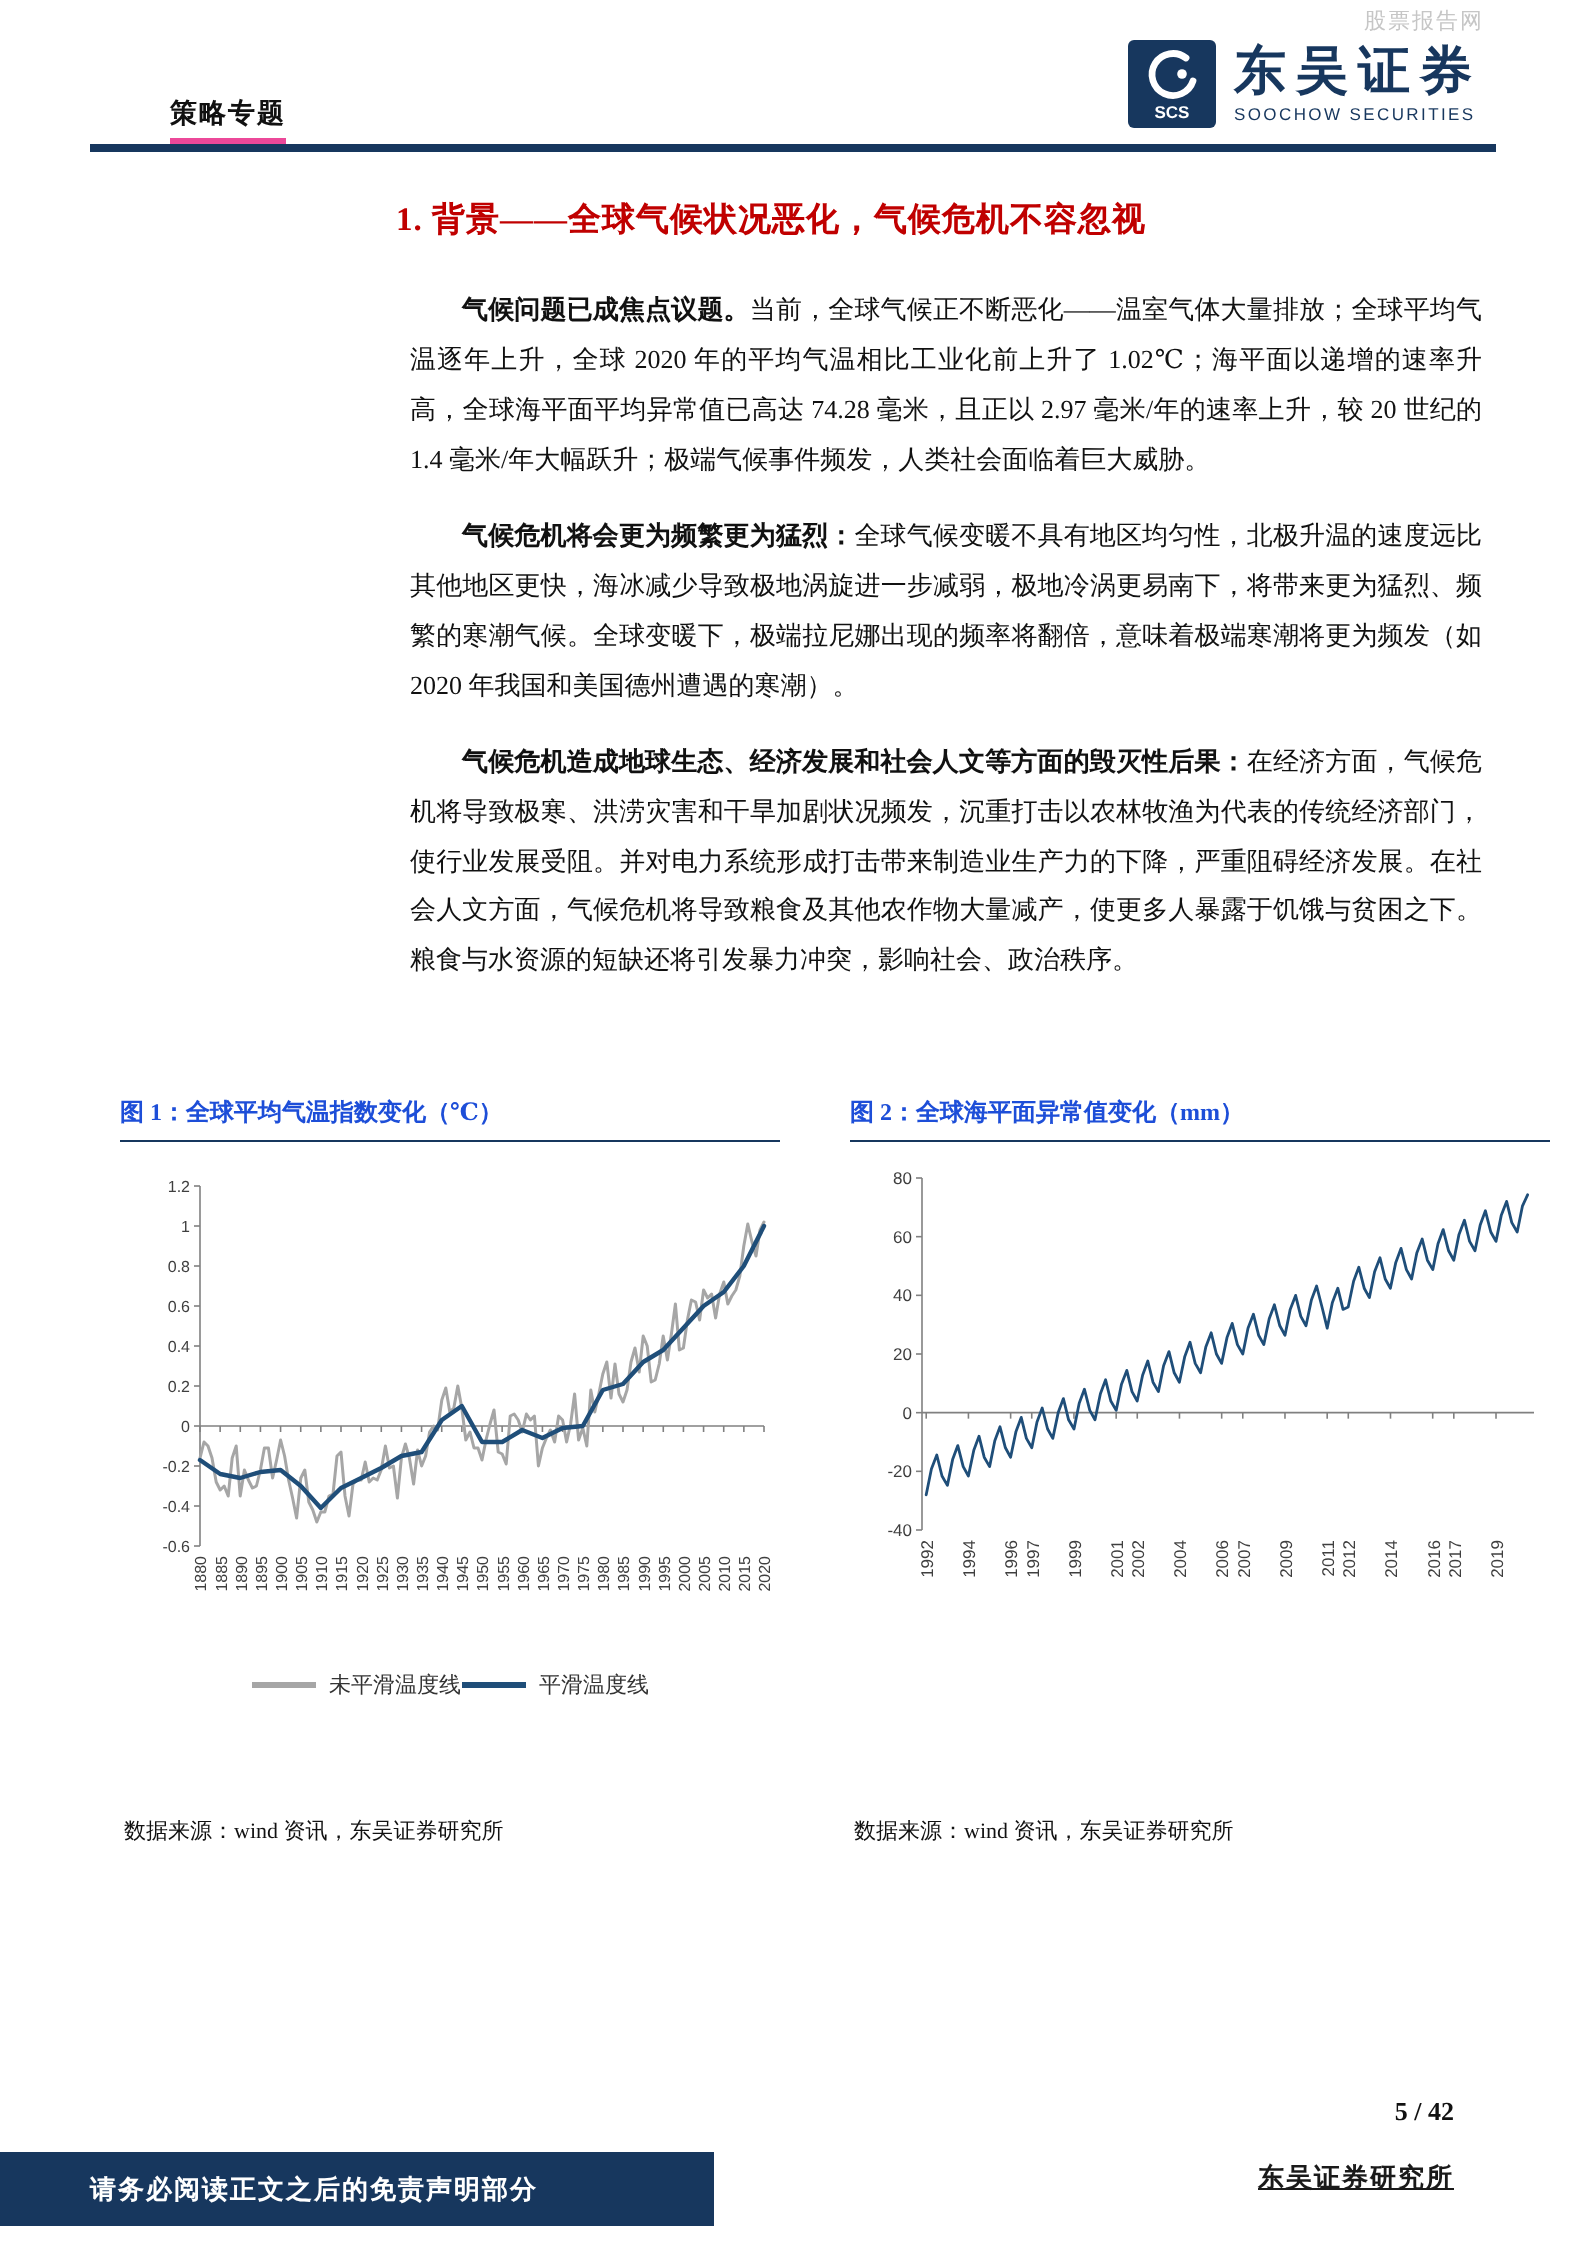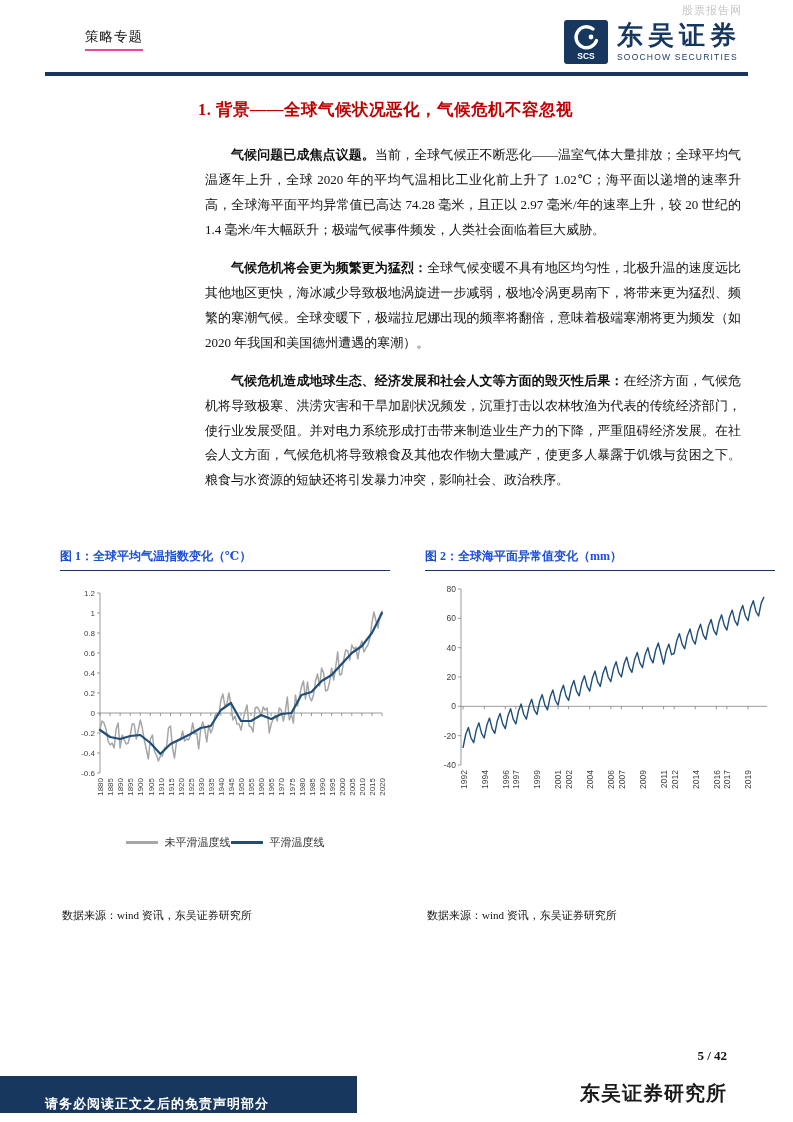--- a/index.html
+++ b/index.html
@@ -8,23 +8,23 @@
     position:relative;
     width:793px; height:1122px;
     font-family:"Liberation Serif","DejaVu Serif",serif;
     color:#111; overflow:hidden;
   }
   .watermark {
     position:absolute; top:3px; left:682px;
     font-size:11px; color:#c6c6c6; letter-spacing:1px;
   }
   .doc-type {
-    position:absolute; top:28px; left:85px;
-    font-size:13.5px; font-weight:normal;
-    border-bottom:2px solid #ec4899; padding-bottom:3px; letter-spacing:1px;
+    position:absolute; top:48px; left:85px;
+    font-size:13.5px; font-weight:bold;
+    border-bottom:5px solid #ec4899; padding-bottom:3px; letter-spacing:1px;
   }
   .brand { position:absolute; top:20px; right:52px; display:flex; align-items:center; gap:9px; }
   .brand-logo { width:44px; height:44px; display:block; }
   .brand-text { display:flex; flex-direction:column; }
   .brand-cn { font-size:26px; font-weight:bold; color:#17375E; letter-spacing:5px; line-height:1.1; }
   .brand-en { font-size:8.5px; color:#17375E; letter-spacing:1.2px; margin-top:2px; font-family:"Liberation Sans",sans-serif; }
   .header-rule { position:absolute; top:72px; left:45px; width:703px; height:4px; background:#17375E; }
 
   .page-title {
     position:absolute; top:99px; left:198px; width:545px;
@@ -44,24 +44,24 @@
     font-size:12px; font-weight:bold; color:#1d4ed8;
     padding-bottom:5px; border-bottom:1.5px solid #17375E; margin-bottom:6px;
   }
   .chart-svg { display:block; }
   .legend { display:flex; justify-content:center; margin-top:24px; font-size:11px; color:#333; }
   .legend-item { display:flex; align-items:center; gap:7px; }
   .legend-line { display:inline-block; width:32px; height:3px; }
   .fig-source { position:absolute; top:342px; left:2px; font-size:11px; color:#111;margin-top:18px; }
 
   .page-num { position:absolute; top:1048px; right:66px; font-size:13px; font-weight:bold; }
-  .footer-org { position:absolute; top:1080px; right:66px; font-size:20px; font-weight:bold; color:#1a1a1a; letter-spacing:1px; }
+  .footer-org { position:absolute; top:1080px; right:66px; font-size:13px; font-weight:bold; color:#1a1a1a; letter-spacing:1px;text-decoration:underline; }
   .footer-bar {
     position:absolute; top:1076px; left:0; width:357px; height:37px;
-    background:#17375E; color:#fff; display:flex; align-items:flex-end;
+    background:#17375E; color:#fff; display:flex; align-items:center;
     padding-left:45px; font-size:13px; font-weight:bold; letter-spacing:1px;
   }
   svg text { font-family:"Liberation Sans","DejaVu Sans",sans-serif; }
 </style>
 </head>
 <body>
 
 <div class="watermark">股票报告网</div>
 
 <div class="doc-type">策略专题</div>

